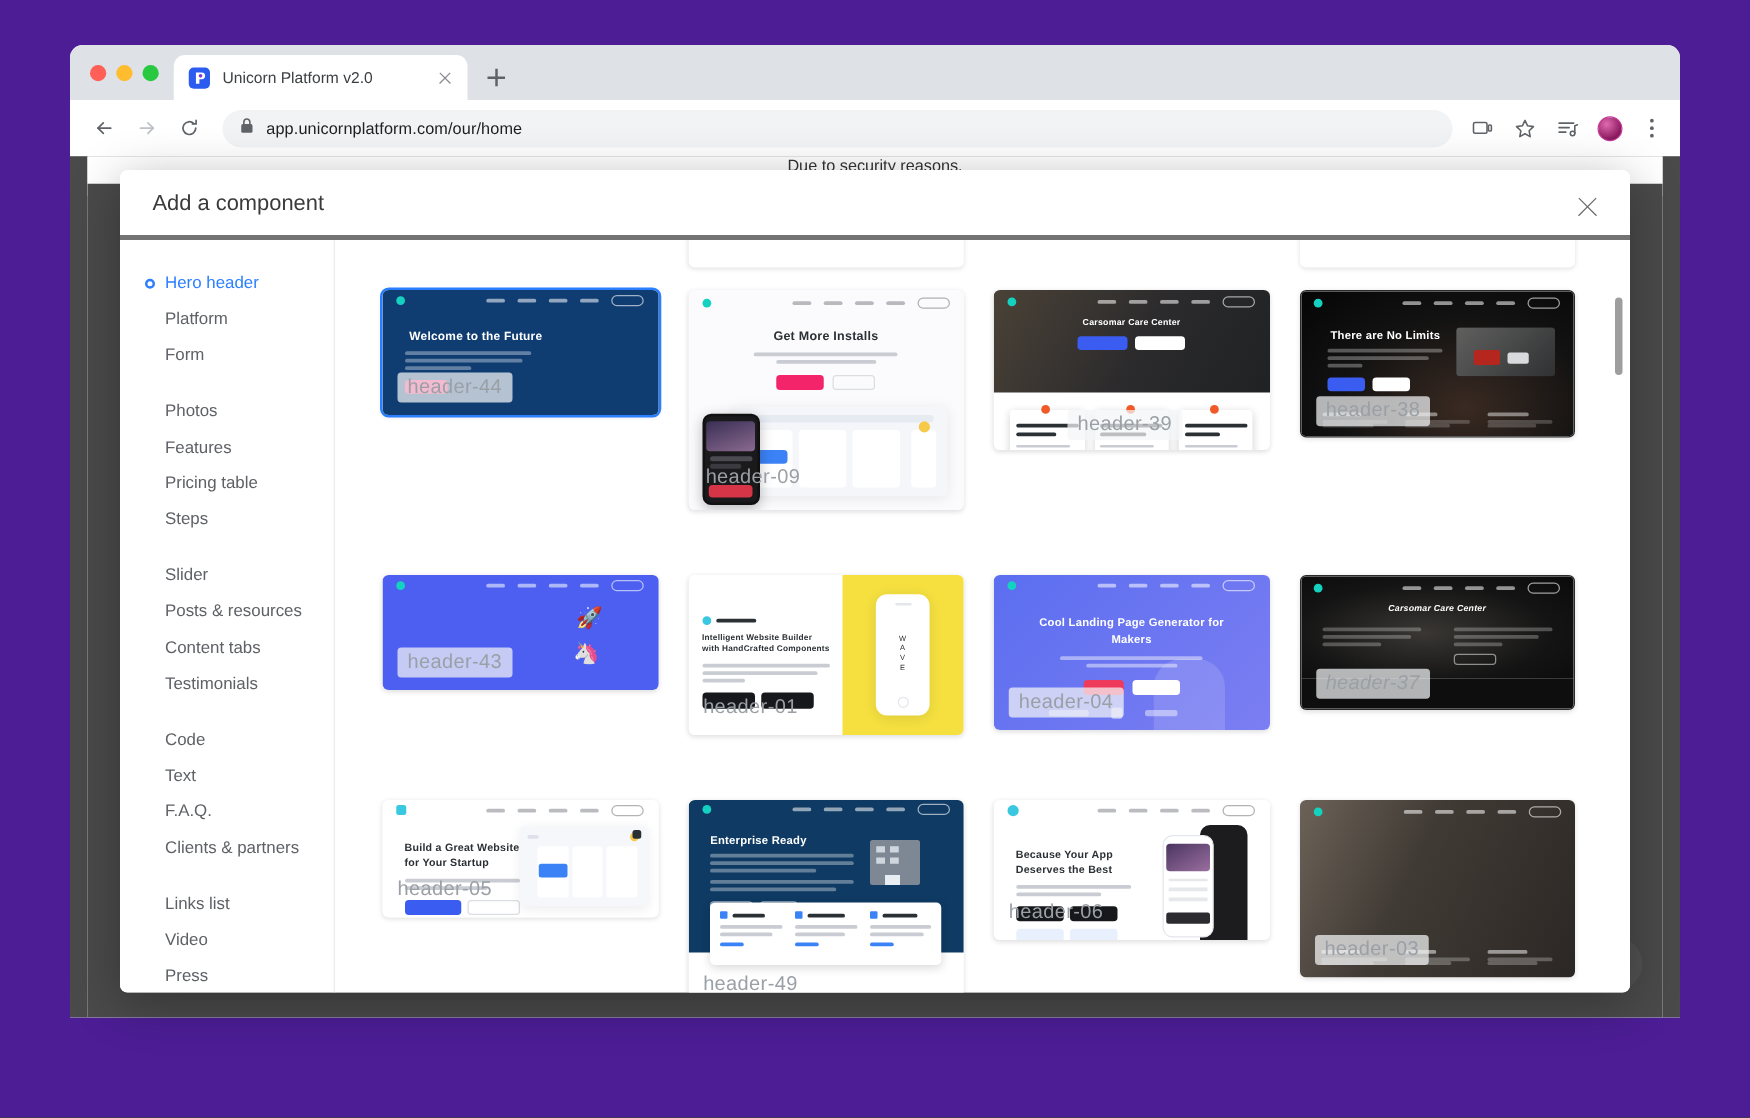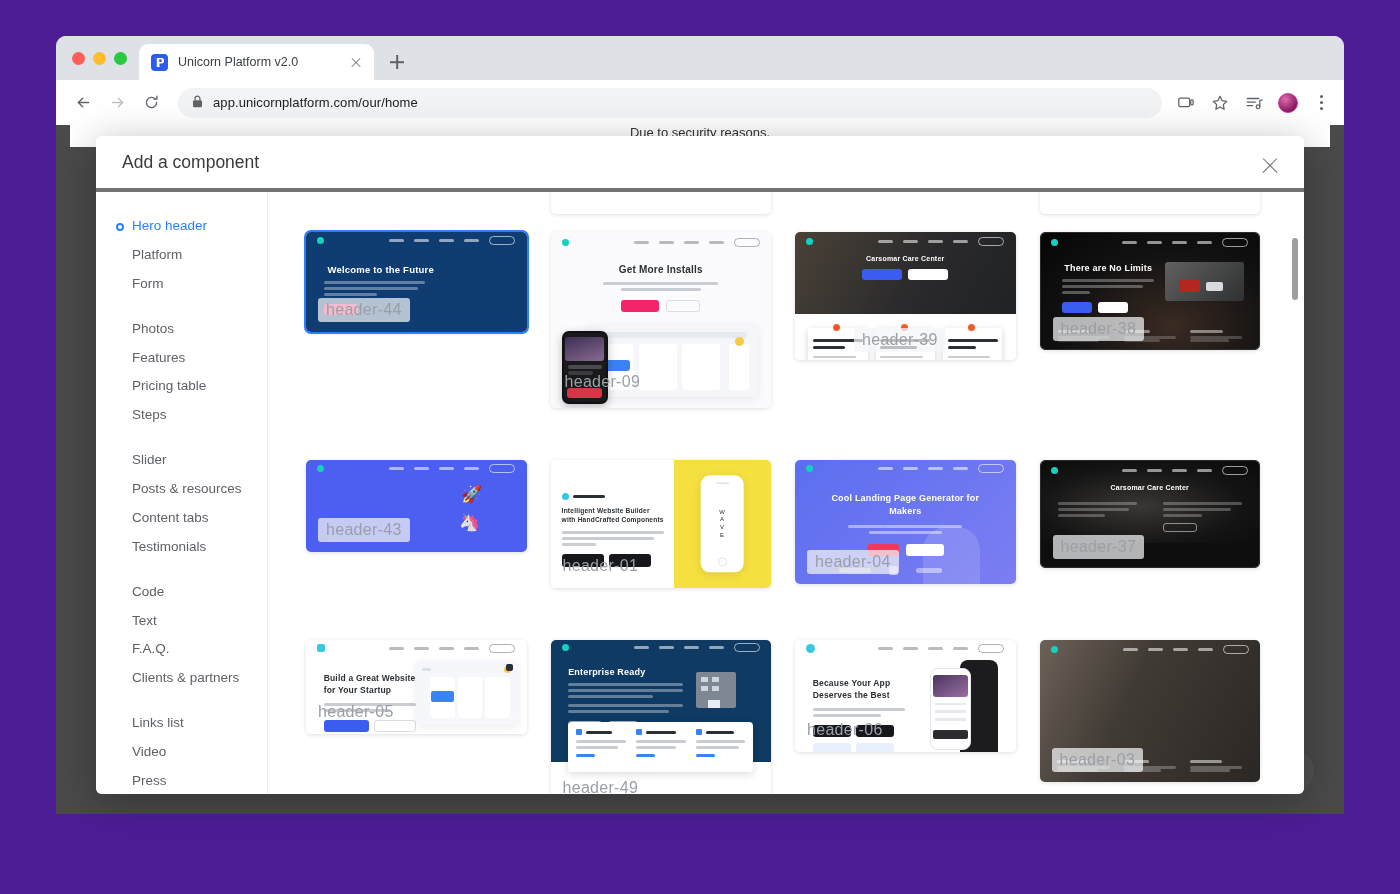--- a/index.html
+++ b/index.html
@@ -661,21 +661,21 @@
                     <span style="width:32px;height:5px;background:rgba(255,255,255,.45);border-radius:2px;display:inline-block;"></span>
                     <span style="width:9px;height:9px;background:rgba(255,255,255,.55);border-radius:2px;display:inline-block;"></span>
                     <span style="width:26px;height:5px;background:rgba(255,255,255,.45);border-radius:2px;display:inline-block;"></span>
                   </div>
                 </div>
                 <div class="card-label">header-04</div>
               </div>
             </div>
 
             <div class="cardcell">
-              <div class="card" style="border:1px solid #2a2a2a;">
+              <div class="card" style="border:1px solid #2a2a2a;font-style:italic;">
                 <div class="mini c-hdr-dark2" style="background:radial-gradient(ellipse at 45% 55%, #3a3734 0%, #141414 60%, #0a0a0a 100%);">
                   <div class="navbar" style="height:22%;">
                     <span class="logo-dot"></span>
                     <span class="nav-links">
                       <i class="nl"></i>
                         <i class="nl"></i>
                         <i class="nl"></i>
                         <i class="nl"></i>
                         <i class="nbtn"></i>
                     </span>

